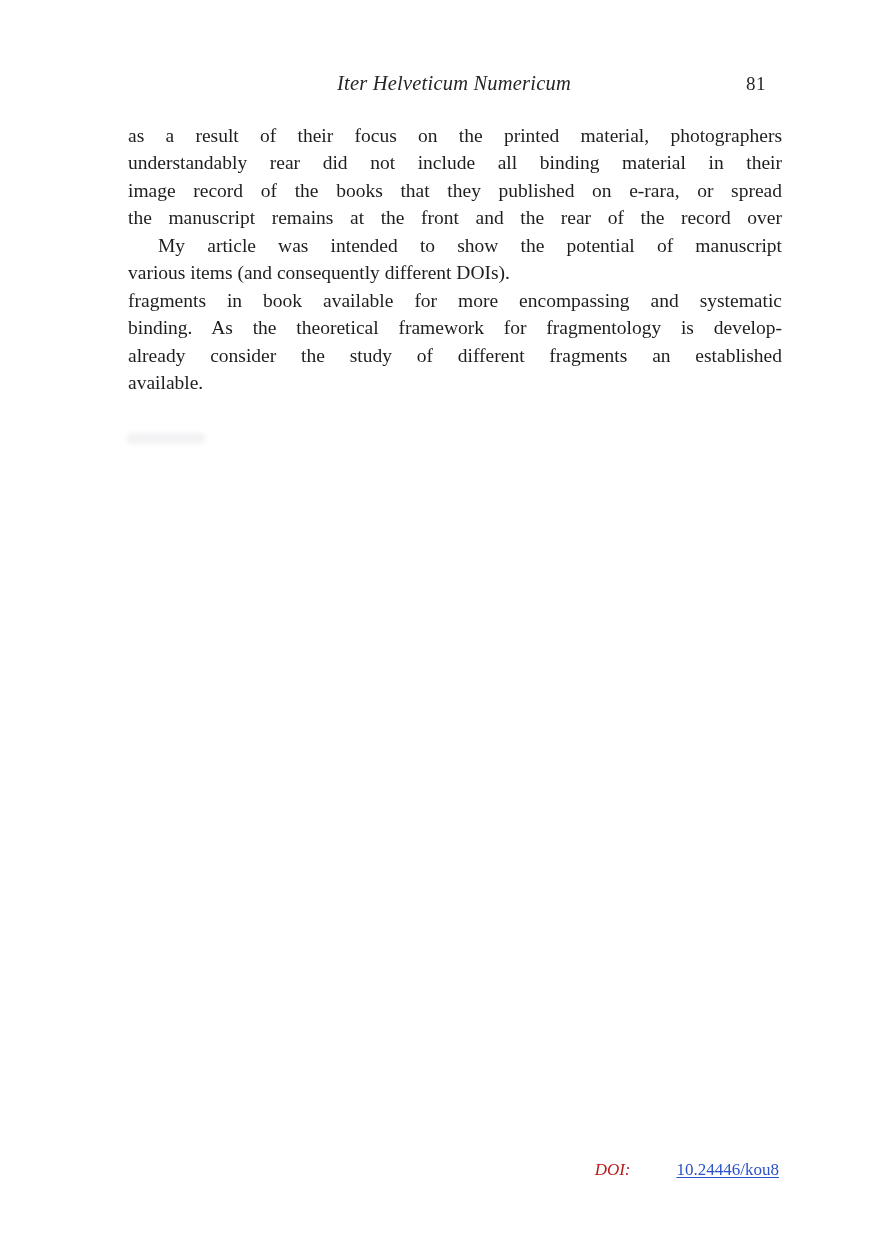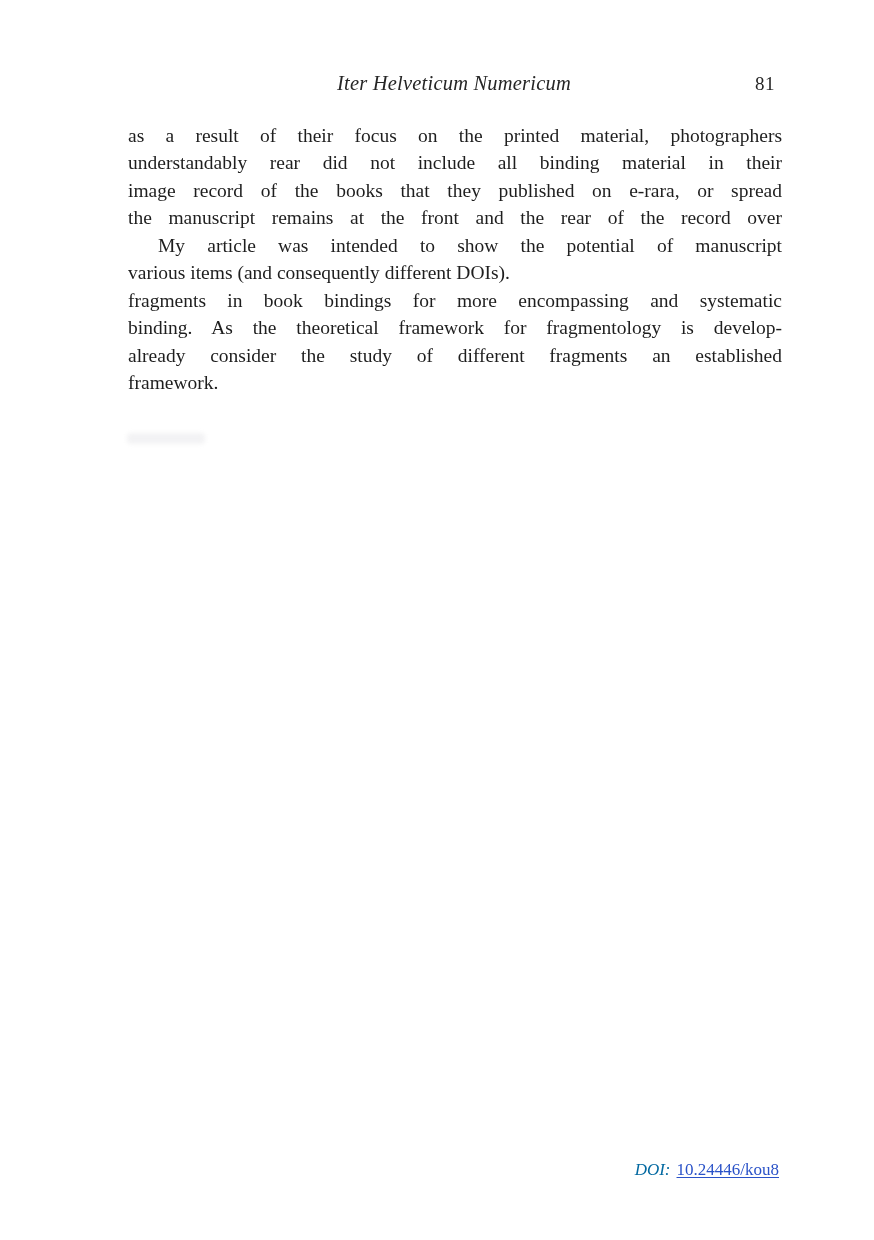--- a/index.html
+++ b/index.html
@@ -28,21 +28,21 @@
     left: 4px;
     right: 0;
     text-align: center;
     font-style: italic;
     font-size: 20.5px;
     color: #262626;
     letter-spacing: 0.2px;
   }
   .page-number {
     position: absolute;
-    right: 4px;
+    right: 13px;
     top: 1px;
     font-size: 19px;
     color: #262626;
     letter-spacing: 0.5px;
   }
   .body-text {
     position: absolute;
     top: 122px;
     left: 128px;
     width: 654px;
@@ -74,52 +74,53 @@
   }
   .footer {
     position: absolute;
     top: 1160px;
     right: 95px;
     font-size: 17px;
     white-space: nowrap;
   }
   .doi-label {
     font-style: italic;
-    color: #0369a1;
+    color: #b91c1c;
     margin-right: 6px;
   }
   .doi-link {
     color: #2a52c8;
     text-decoration: underline;
     text-underline-offset: 2px;
     cursor: pointer;
     font-style: normal;
+    margin-left: 40px;
   }
 </style>
 </head>
 <body>
 
 <div class="page">
 
   <div class="running-header">
     <div class="running-title">Iter Helveticum Numericum</div>
     <div class="page-number">81</div>
   </div>
 
   <div class="body-text">
       <div class="line">as a result of their focus on the printed material, photographers</div>
       <div class="line">understandably rear did not include all binding material in their</div>
       <div class="line">image record of the books that they published on e-rara, or spread</div>
       <div class="line">the manuscript remains at the front and the rear of the record over</div>
       <div class="line indent">My article was intended to show the potential of manuscript</div>
       <div class="line last">various items (and consequently different DOIs).</div>
-      <div class="line">fragments in book bindings for more encompassing and systematic</div>
+      <div class="line">fragments in book available for more encompassing and systematic</div>
       <div class="line">binding. As the theoretical framework for fragmentology is develop-</div>
       <div class="line">already consider the study of different fragments an established</div>
-      <div class="line last">framework.</div>
+      <div class="line last">available.</div>
     </div>
 
   <div class="bleed-artifact"></div>
 
   <div class="footer">
     <span class="doi-label">DOI:</span><a class="doi-link">10.24446/kou8</a>
   </div>
 
 </div>
 

